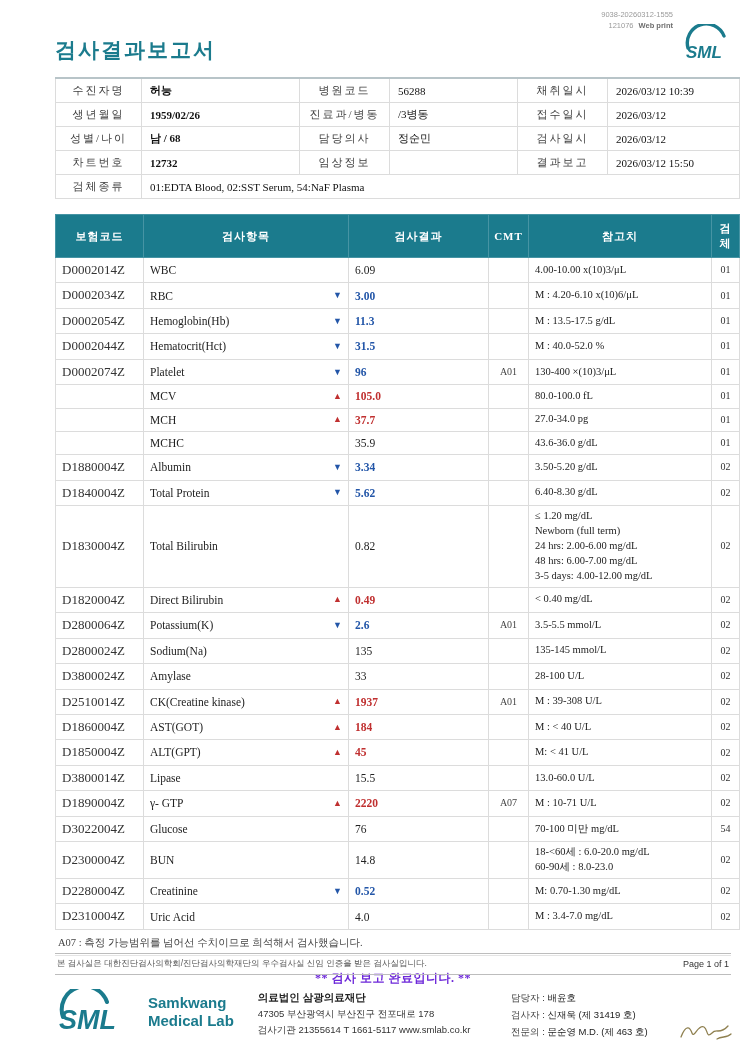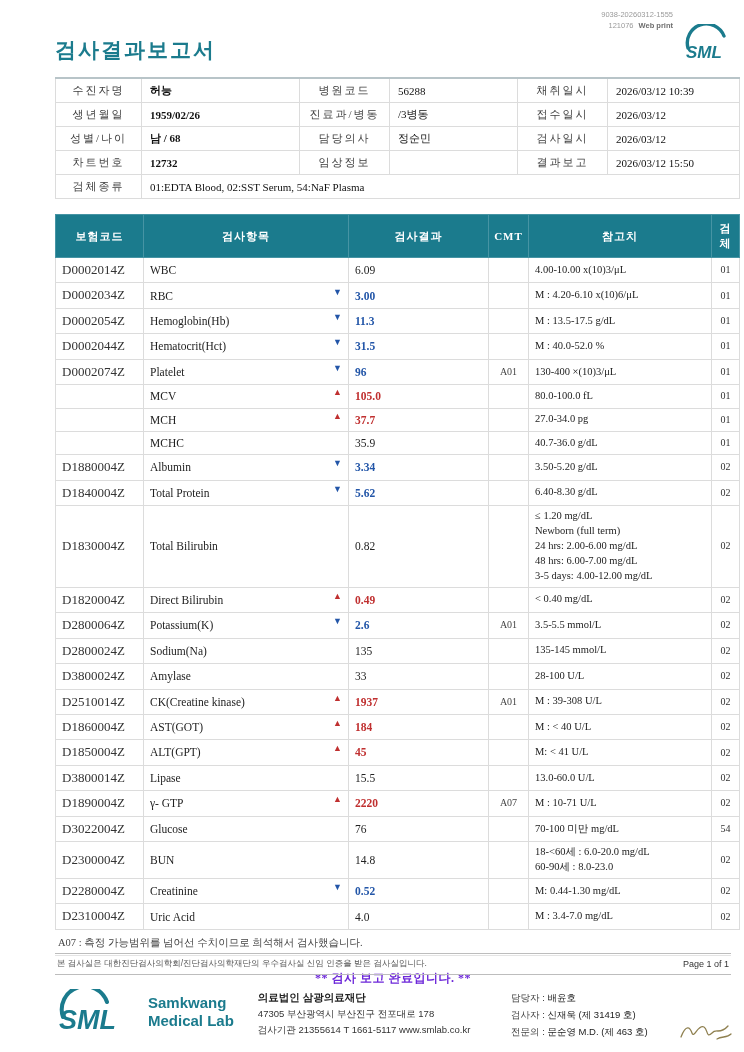--- a/index.html
+++ b/index.html
@@ -24,21 +24,21 @@
   .info-table td { border:1px solid #dcdcdc; padding:4px 8px; height:23px; vertical-align:middle; color:#111; }
   .info-table td.ilabel { text-align:center; letter-spacing:2px; color:#3d3d3d; }
   .info-table td.ivalue.b { font-weight:bold; }
 
   
   .results-table { width:100%; border-collapse:collapse; margin-top:15px; font-size:11.5px; table-layout:fixed;border-radius:26px; }
   .results-table th { background:#1b7b8d; color:#fff; font-weight:bold; font-size:11px; padding:6px 3px; border:1px solid #4694a4; letter-spacing:1px; }
   .results-table td { border:1px solid #dcdcdc; padding:3px 6px; line-height:1.42; vertical-align:middle; }
   td.ccode { color:#333; font-size:13px; }
   td.cname { }
-  .cname-inner { display:flex; justify-content:space-between; }
+  .cname-inner { display:flex; justify-content:space-between; align-items:center; }
   .flag { font-size:9px; line-height:1; }
   .flag.high { color:#c03030; }
   .flag.low  { color:#2356a8; }
   td.cres { font-size:11.5px; color:#222; }
   td.cres.high { color:#c03030; font-weight:bold; }
   td.cres.low  { color:#2356a8; font-weight:bold; }
   td.ccmt { text-align:center; font-size:10px; color:#444; }
   td.cref { font-size:10.5px; color:#222; }
   td.cspec { text-align:center; font-size:10px; color:#333; }
 
@@ -247,21 +247,21 @@
           </tr>
           <tr>
             <td class="ccode"></td>
             <td class="cname">
               <span class="cname-inner">
                 <span class="nm">MCHC</span>
               </span>
             </td>
             <td class="cres ">35.9</td>
             <td class="ccmt"></td>
-            <td class="cref">40.7-36.0 g/dL</td>
+            <td class="cref">43.6-36.0 g/dL</td>
             <td class="cspec">01</td>
           </tr>
           <tr>
             <td class="ccode">D1880004Z</td>
             <td class="cname">
               <span class="cname-inner">
                 <span class="nm">Albumin</span>
                 <span class="flag low">▼</span>
               </span>
             </td>
@@ -436,21 +436,21 @@
           <tr>
             <td class="ccode">D2280004Z</td>
             <td class="cname">
               <span class="cname-inner">
                 <span class="nm">Creatinine</span>
                 <span class="flag low">▼</span>
               </span>
             </td>
             <td class="cres low">0.52</td>
             <td class="ccmt"></td>
-            <td class="cref">M: 0.44-1.30 mg/dL</td>
+            <td class="cref">M: 0.70-1.30 mg/dL</td>
             <td class="cspec">02</td>
           </tr>
           <tr>
             <td class="ccode">D2310004Z</td>
             <td class="cname">
               <span class="cname-inner">
                 <span class="nm">Uric Acid</span>
               </span>
             </td>
             <td class="cres ">4.0</td>

